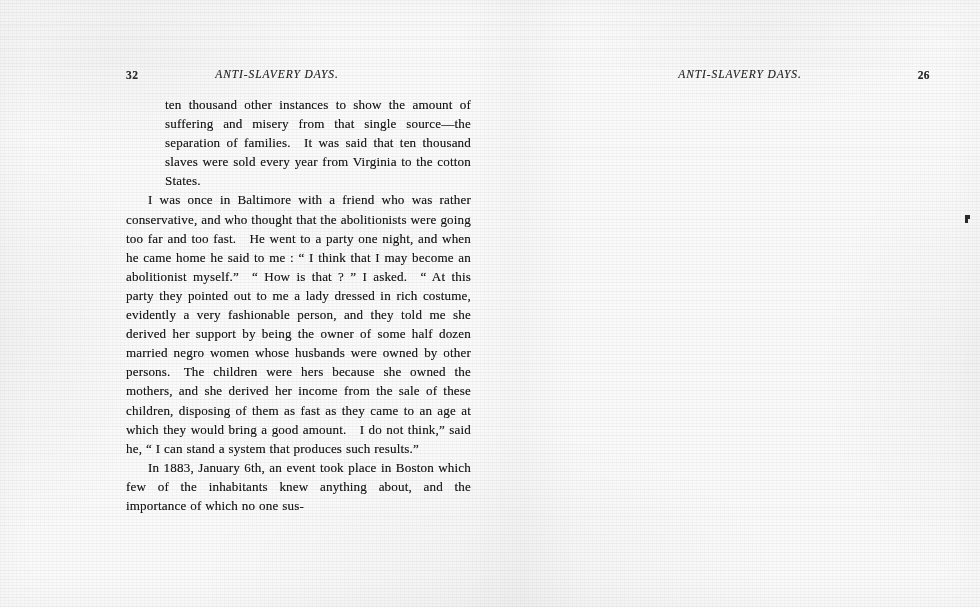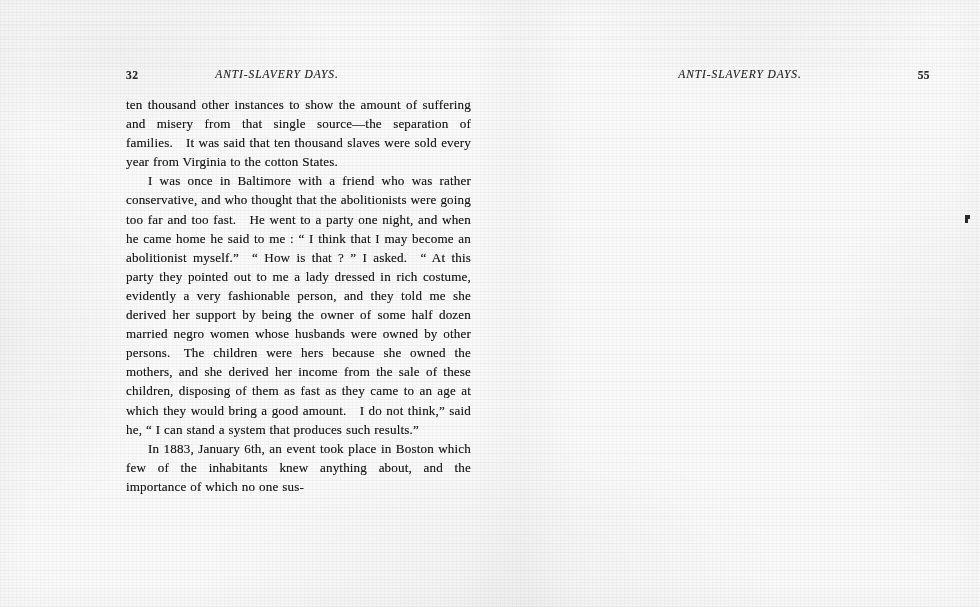--- a/index.html
+++ b/index.html
@@ -137,21 +137,21 @@
     text-justify: inter-word;
     color: #171717;
     letter-spacing: 0.15px;
   }
   #col-left  { left: 110px; width: 345px; }
 
   .column p {
     margin: 0;
     text-indent: 22px;
   }
-  .column p.no-indent { text-indent: 0; }
+  .column p.no-indent { text-indent: 0; margin-left: 39px; }
 
   
   .column p { word-spacing: 0.4px; }
 
   
   .column, .running-head, .folio {
     text-shadow: 0 0 0.45px rgba(0,0,0,0.42);
   }
 
   .scan-speck {
@@ -187,21 +187,21 @@
       <p class="no-indent">ten thousand other instances to show the amount of suffering and misery from that single source—the separation of families. It was said that ten thousand slaves were sold every year from Virginia to the cotton States.</p>
       <p>I was once in Baltimore with a friend who was rather conservative, and who thought that the abolitionists were going too far and too fast. He went to a party one night, and when he came home he said to me : “ I think that I may become an abolitionist myself.” “ How is that ? ” I asked. “ At this party they pointed out to me a lady dressed in rich costume, evidently a very fashionable person, and they told me she derived her support by being the owner of some half dozen married negro women whose husbands were owned by other persons. The children were hers because she owned the mothers, and she derived her income from the sale of these children, disposing of them as fast as they came to an age at which they would bring a good amount. I do not think,” said he, “ I can stand a system that produces such results.”</p>
       <p>In 1883, January 6th, an event took place in Boston which few of the inhabitants knew anything about, and the importance of which no one sus-</p>
     </div>
   </div>
 
   <div class="page-half" id="page-right">
 
     <div class="running-head">ANTI-SLAVERY DAYS.</div>
 
-    <div class="folio folio-right">55</div>
+    <div class="folio folio-right">26</div>
 
   </div>
 
   <div class="scan-speck" style="left:965px; top:215px; width:3px; height:8px;"></div>
   <div class="scan-speck" style="left:968px; top:215px; width:2px; height:4px;"></div>
 
   <div class="edge-vignette"></div>
 </div>
 
 </body></html>

